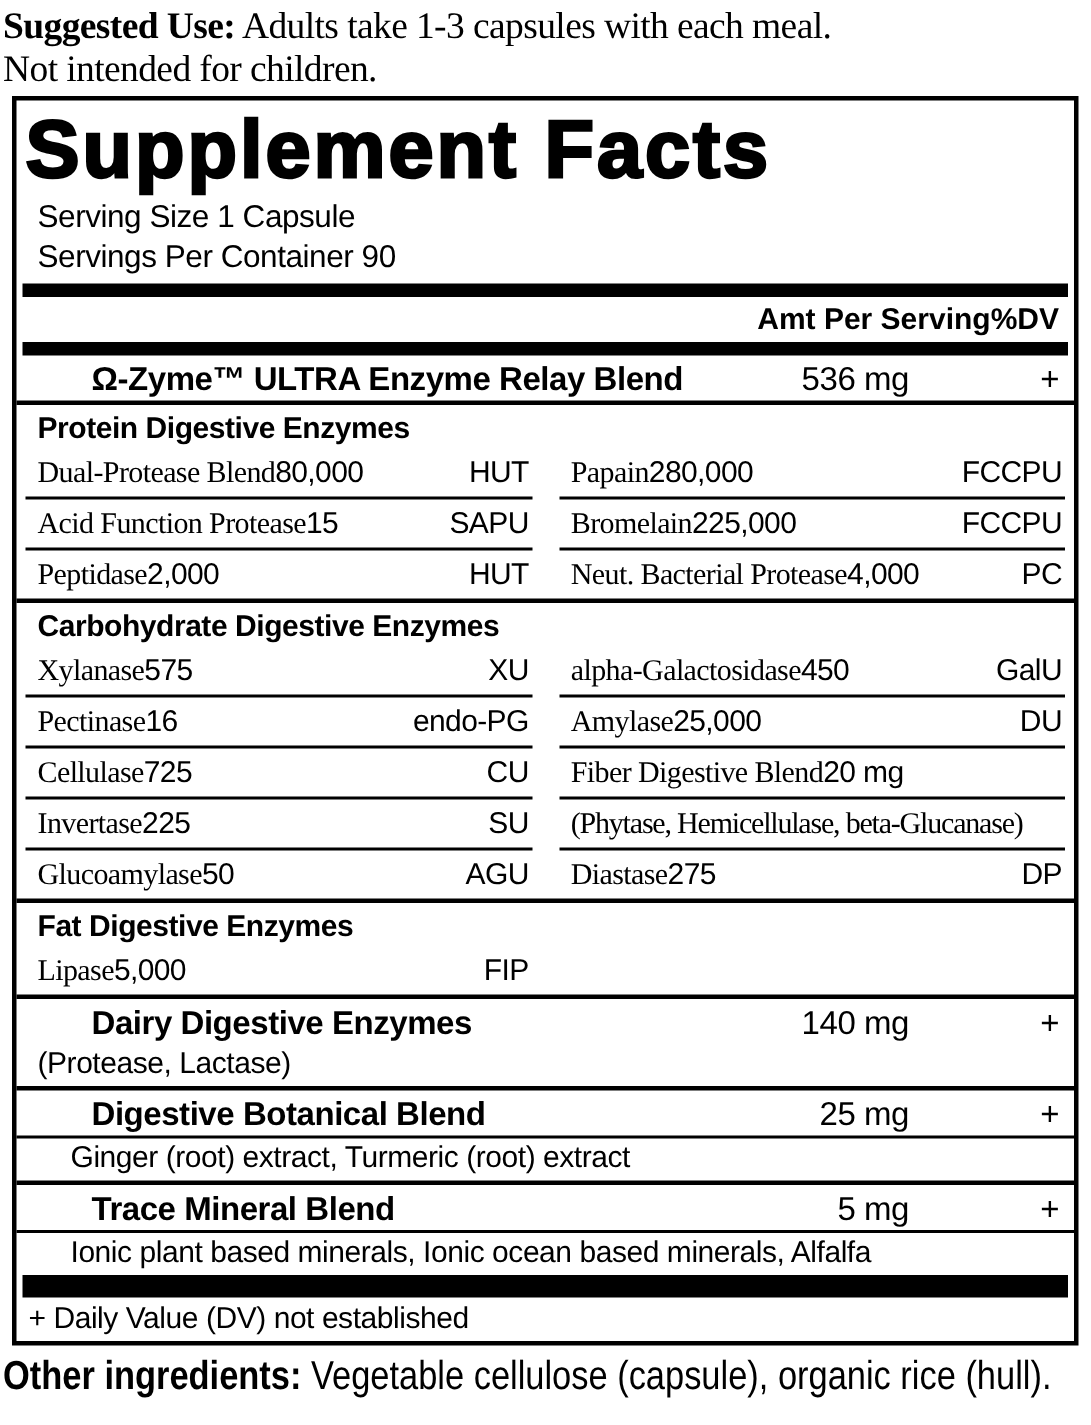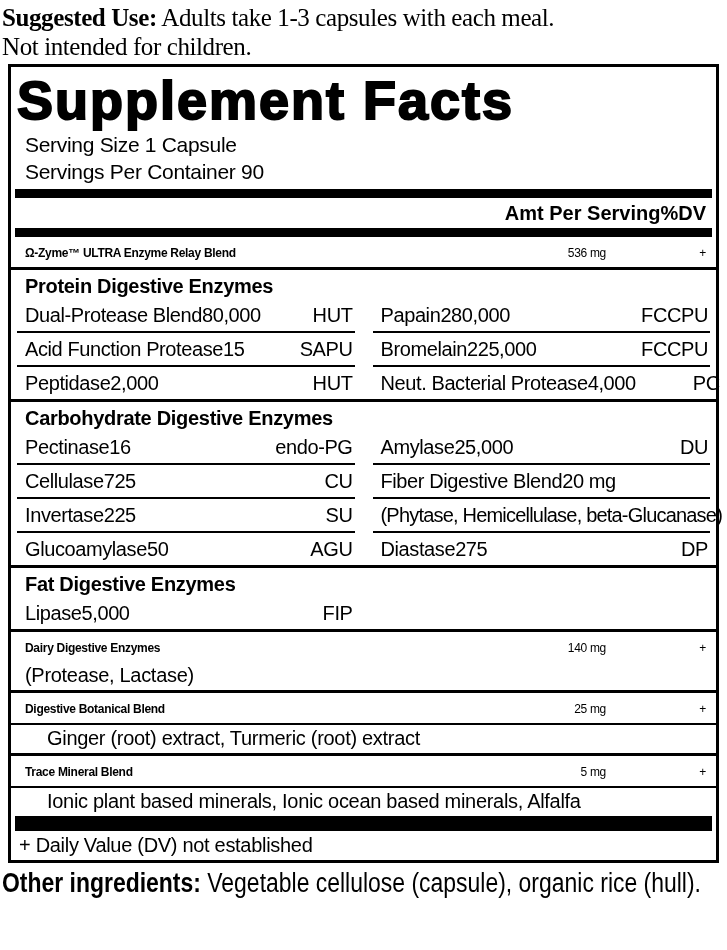--- a/index.html
+++ b/index.html
@@ -29,32 +29,33 @@
   .bar { height:9px; background:#000; margin:0 -2px; }
   .bar.tall { height:15px; }
   .colhead {
     display:flex; justify-content:flex-end; 
     font-weight:700; font-size:20px; line-height:23px; padding:4px 4px 3px 0;
   }
   .rule { height:3px; background:#000; margin:0 -6px; }
   .thinrule { height:2px; background:#000; margin:0 -6px; }
   .fullrow {
     display:flex; align-items:center;
-    font-size:12px; line-height:22px; letter-spacing:-0.3px;
+    font-size:22px; line-height:22px; letter-spacing:-0.3px;
     padding:5px 4px 3px 8px;
+    margin-left:36px;
   }
   .fullrow .n { flex:0 0 auto; white-space:nowrap; }
   .fullrow .amt { flex:1 1 auto; text-align:right; }
   .fullrow .dv { flex:0 0 100px; text-align:right; }
   .bold-name .n { font-weight:700; }
   .sec-h { font-weight:700; font-size:20px; line-height:22px; letter-spacing:-0.3px; padding:5px 0 2px 8px; }
   .tworow { display:flex; gap:18px; font-size:20px; line-height:22px; letter-spacing:-0.4px; }
   .col { flex:1 1 0; display:flex; align-items:baseline; padding:5px 2px 5px 8px; min-width:0; }
   .col.ub { border-bottom:2px solid #000; }
-  .col .n { flex:0 0 auto; white-space:nowrap; }
+  .col .n { flex:0 0 auto; white-space:nowrap;font-family:Liberation Serif, serif; }
   .col .v { flex:1 1 auto; text-align:left; white-space:nowrap; }
   .col .u { flex:0 0 84px; text-align:right; white-space:nowrap; }
   .col .wide { flex:1 1 auto; letter-spacing:-0.8px; }
   .subline { font-size:20px; line-height:22px; letter-spacing:-0.3px; padding:2px 2px 4px 8px; }
   .subline.indent { padding-left:30px; }
   .footnote { font-size:20px; line-height:22px; letter-spacing:-0.3px; padding:3px 2px 4px 2px; }
   .other { font-size:27px; line-height:30px; padding:5px 0 0 2px; white-space:nowrap; }
   .other .inner { display:inline-block; transform:scaleX(0.85); transform-origin:0 50%; white-space:nowrap; }
   .other .lbl { font-weight:700; }
 </style>
@@ -130,20 +131,32 @@
       <div class="col">
         <span class="n">Neut. Bacterial Protease</span>
         <span class="v">4,000</span>
         <span class="u">PC</span>
       </div>
     </div>
     <div class="rule"></div>
 
     <div class="sec-h">Carbohydrate Digestive Enzymes</div>
 
+    <div class="tworow">
+      <div class="col ub">
+        <span class="n">Xylanase</span>
+        <span class="v">575</span>
+        <span class="u">XU</span>
+      </div>
+      <div class="col ub">
+        <span class="n">alpha-Galactosidase</span>
+        <span class="v">450</span>
+        <span class="u">GalU</span>
+      </div>
+    </div>
 
     <div class="tworow">
       <div class="col ub">
         <span class="n">Pectinase</span>
         <span class="v">16</span>
         <span class="u">endo-PG</span>
       </div>
       <div class="col ub">
         <span class="n">Amylase</span>
         <span class="v">25,000</span>

